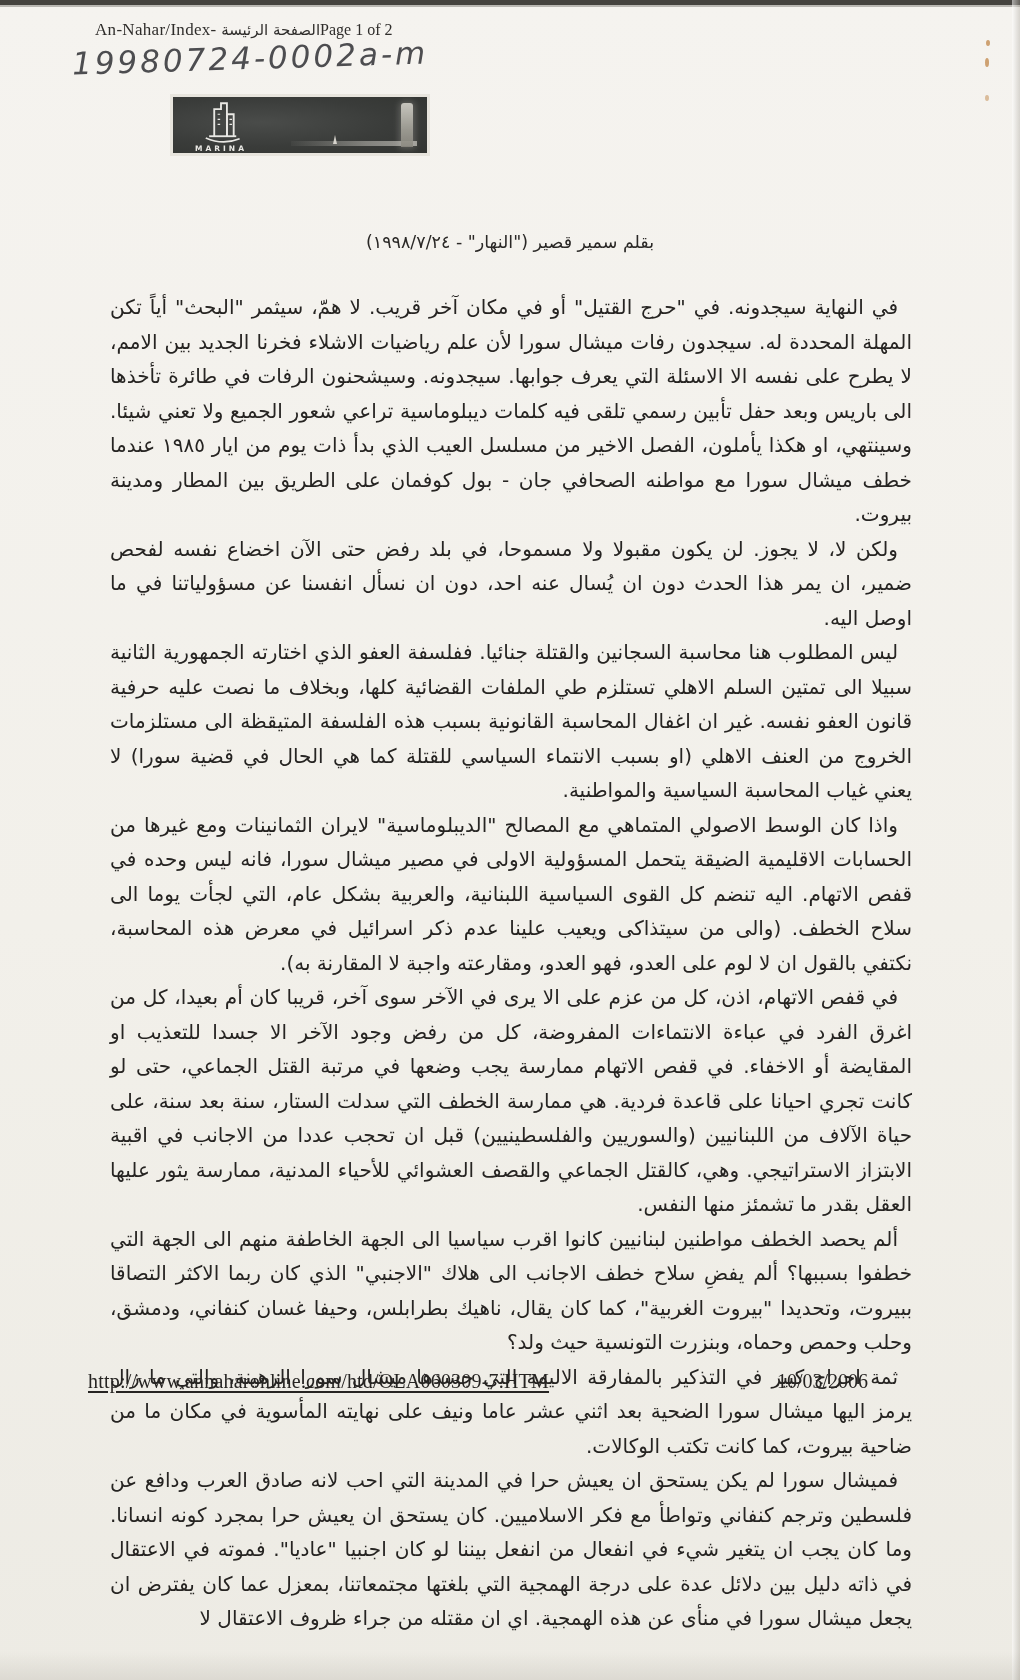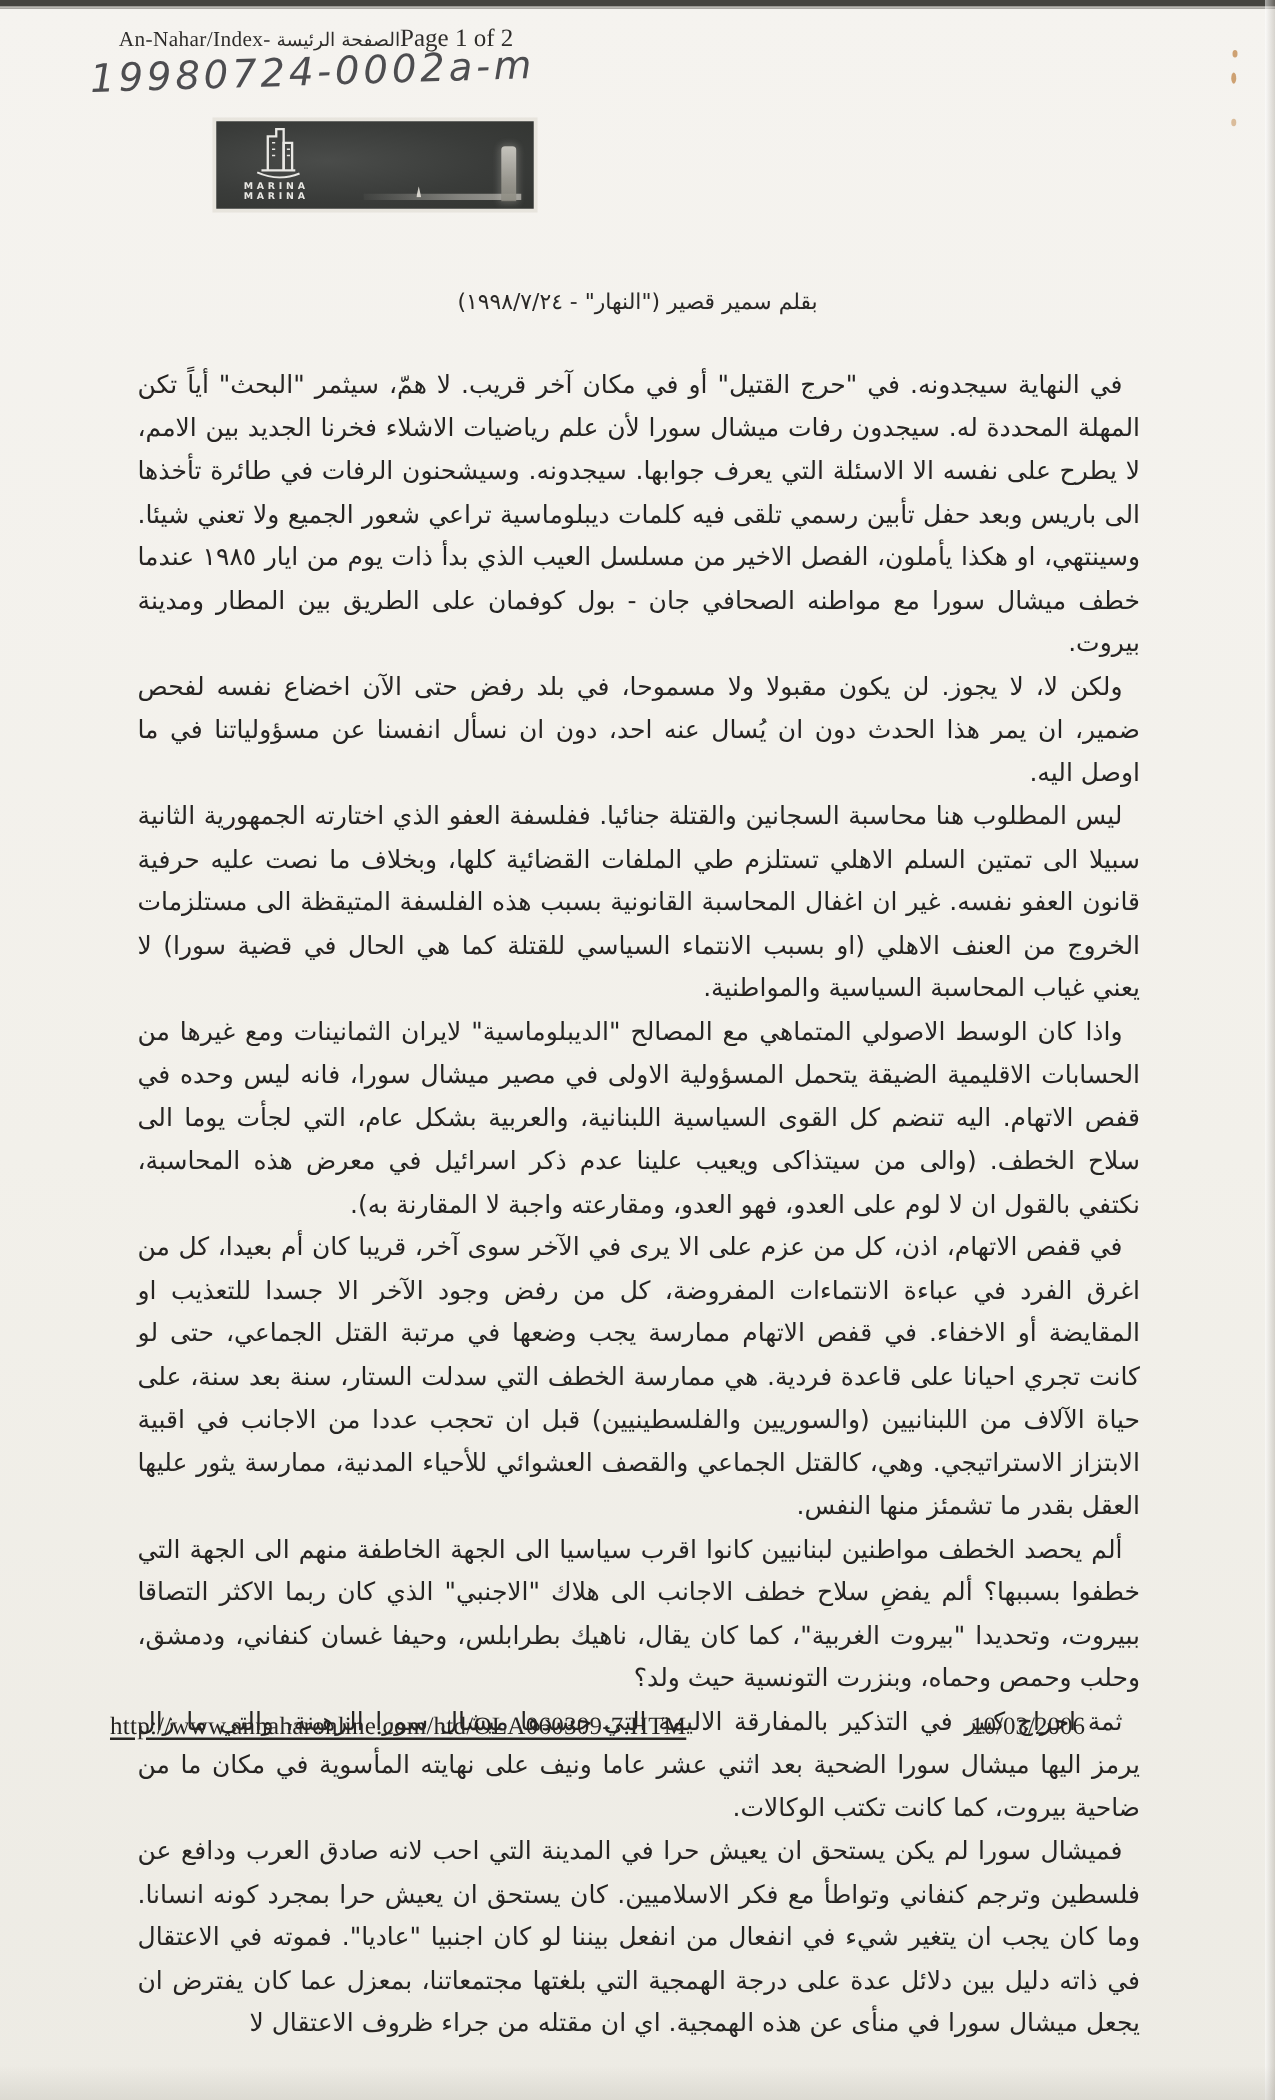--- a/index.html
+++ b/index.html
@@ -34,32 +34,32 @@
   .speck.s3 { left: 985px; top: 95px; opacity: .5; }
 
   
   .header {
     position: absolute; top: 20px; left: 95px; right: 152px;
     display: flex; justify-content: flex-start; align-items: baseline;
     color: #2f2d2b;
   }
   .header-left { font-family: "Liberation Serif", serif; font-size: 17px; letter-spacing: .3px; }
   .header-left .arabic { font-family: "DejaVu Sans", sans-serif; font-size: 15px; }
-  .header-right { font-family: "Liberation Serif", serif; font-size: 20px; }
+  .header-right { font-family: "Liberation Serif", serif; font-size: 16px; }
 
   .handwritten {
     position: absolute; top: 40px; left: 72px;
     font-style: italic; font-size: 31px; letter-spacing: 3px;
     color: #4d4d50; transform: rotate(-1.8deg);
     white-space: nowrap;
   }
 
   
   .banner {
-    position: absolute; left: 173px; top: 97px; width: 254px; height: 70px;
+    position: absolute; left: 173px; top: 97px; width: 254px; height: 56px;
     background: radial-gradient(ellipse at 35% 45%, #4a4c4a 0%, #3a3c3a 55%, #323431 100%);
     box-shadow: 0 0 0 3px rgba(220,216,208,0.55);
     overflow: hidden;
   }
   .banner-left { position: absolute; left: 8px; top: 2px; width: 80px; text-align: center; }
   .banner-brand {
     color: #e9e8e4; font-size: 7.5px; font-weight: bold; letter-spacing: 3px;
     line-height: 8px; margin-top: -2px;
   }
   .banner-tower {

